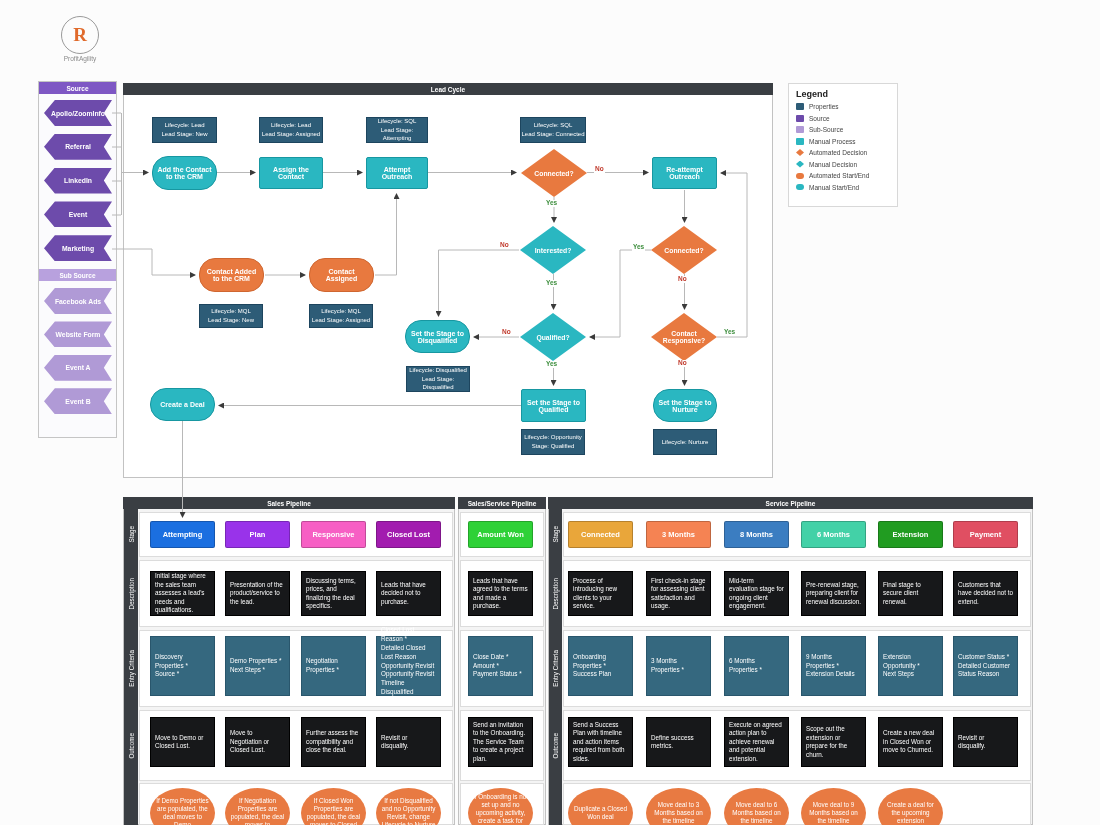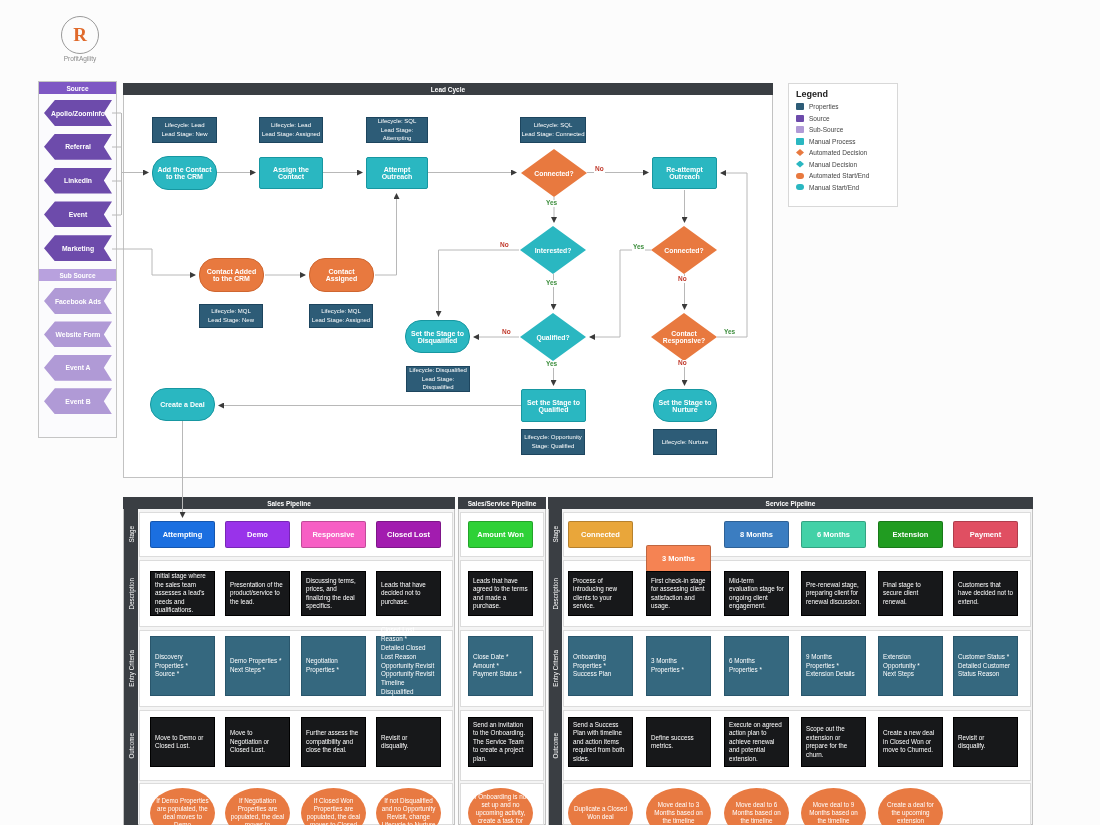--- a/index.html
+++ b/index.html
@@ -223,21 +223,21 @@
       <div class="abs pl-band" style="left: 139px; top: 560px; width: 314px; height: 67px;"></div>
       <div class="abs pl-band" style="left: 139px; top: 630px; width: 314px; height: 77px;"></div>
       <div class="abs pl-band" style="left: 139px; top: 710px; width: 314px; height: 71px;"></div>
       <div class="abs pl-band" style="left: 139px; top: 783px; width: 314px; height: 42px;"></div>
       <div class="abs stage-box" style="left: 150px; top: 521px; width: 65px; height: 27px; background: rgb(27, 111, 224);">Attempting</div>
       <div class="abs cell-dark" style="left: 150px; top: 571px; width: 65px; height: 45px;">Initial stage where the sales team assesses a lead's needs and qualifications.</div>
       <div class="abs cell-entry" style="left: 150px; top: 636px; width: 65px; height: 60px;">Discovery Properties *
 Source *</div>
       <div class="abs cell-dark" style="left: 150px; top: 717px; width: 65px; height: 50px;">Move to Demo or Closed Lost.</div>
       <div class="abs cell-note" style="left: 150px; top: 788px; width: 65px; height: 50px;">If Demo Properties are populated, the deal moves to Demo</div>
-      <div class="abs stage-box" style="left: 225px; top: 521px; width: 65px; height: 27px; background: rgb(153, 51, 234);">Demo</div>
+      <div class="abs stage-box" style="left: 225px; top: 521px; width: 65px; height: 27px; background: rgb(153, 51, 234);">Plan</div>
       <div class="abs cell-dark" style="left: 225px; top: 571px; width: 65px; height: 45px;">Presentation of the product/service to the lead.</div>
       <div class="abs cell-entry" style="left: 225px; top: 636px; width: 65px; height: 60px;">Demo Properties *
 Next Steps *</div>
       <div class="abs cell-dark" style="left: 225px; top: 717px; width: 65px; height: 50px;">Move to Negotiation or Closed Lost.</div>
       <div class="abs cell-note" style="left: 225px; top: 788px; width: 65px; height: 50px;">If Negotiation Properties are populated, the deal moves to</div>
       <div class="abs stage-box" style="left: 301px; top: 521px; width: 65px; height: 27px; background: rgb(247, 95, 196);">Responsive</div>
       <div class="abs cell-dark" style="left: 301px; top: 571px; width: 65px; height: 45px;">Discussing terms, prices, and finalizing the deal specifics.</div>
       <div class="abs cell-entry" style="left: 301px; top: 636px; width: 65px; height: 60px;">Negotiation Properties *</div>
       <div class="abs cell-dark" style="left: 301px; top: 717px; width: 65px; height: 50px;">Further assess the compatibility and close the deal.</div>
       <div class="abs cell-note" style="left: 301px; top: 788px; width: 65px; height: 50px;">If Closed Won Properties are populated, the deal moves to Closed</div>
@@ -284,21 +284,21 @@
       <div class="abs pl-band" style="left: 563px; top: 560px; width: 468px; height: 67px;"></div>
       <div class="abs pl-band" style="left: 563px; top: 630px; width: 468px; height: 77px;"></div>
       <div class="abs pl-band" style="left: 563px; top: 710px; width: 468px; height: 71px;"></div>
       <div class="abs pl-band" style="left: 563px; top: 783px; width: 468px; height: 42px;"></div>
       <div class="abs stage-box" style="left: 568px; top: 521px; width: 65px; height: 27px; background: rgb(233, 166, 58);">Connected</div>
       <div class="abs cell-dark" style="left: 568px; top: 571px; width: 65px; height: 45px;">Process of introducing new clients to your service.</div>
       <div class="abs cell-entry" style="left: 568px; top: 636px; width: 65px; height: 60px;">Onboarding Properties *
 Success Plan</div>
       <div class="abs cell-dark" style="left: 568px; top: 717px; width: 65px; height: 50px;">Send a Success Plan with timeline and action items required from both sides.</div>
       <div class="abs cell-note" style="left: 568px; top: 788px; width: 65px; height: 50px;">Duplicate a Closed Won deal</div>
-      <div class="abs stage-box" style="left: 646px; top: 521px; width: 65px; height: 27px; background: rgb(245, 131, 83); margin-top: 24px;">3 Months</div>
+      <div class="abs stage-box" style="left: 646px; top: 521px; width: 65px; height: 27px; background: rgb(245, 131, 83);">3 Months</div>
       <div class="abs cell-dark" style="left: 646px; top: 571px; width: 65px; height: 45px;">First check-in stage for assessing client satisfaction and usage.</div>
       <div class="abs cell-entry" style="left: 646px; top: 636px; width: 65px; height: 60px;">3 Months Properties *</div>
       <div class="abs cell-dark" style="left: 646px; top: 717px; width: 65px; height: 50px;">Define success metrics.</div>
       <div class="abs cell-note" style="left: 646px; top: 788px; width: 65px; height: 50px;">Move deal to 3 Months based on the timeline</div>
       <div class="abs stage-box" style="left: 724px; top: 521px; width: 65px; height: 27px; background: rgb(59, 125, 193);">8 Months</div>
       <div class="abs cell-dark" style="left: 724px; top: 571px; width: 65px; height: 45px;">Mid-term evaluation stage for ongoing client engagement.</div>
       <div class="abs cell-entry" style="left: 724px; top: 636px; width: 65px; height: 60px;">6 Months Properties *</div>
       <div class="abs cell-dark" style="left: 724px; top: 717px; width: 65px; height: 50px;">Execute on agreed action plan to achieve renewal and potential extension.</div>
       <div class="abs cell-note" style="left: 724px; top: 788px; width: 65px; height: 50px;">Move deal to 6 Months based on the timeline</div>
       <div class="abs stage-box" style="left: 801px; top: 521px; width: 65px; height: 27px; background: rgb(67, 209, 167);">6 Months</div>

